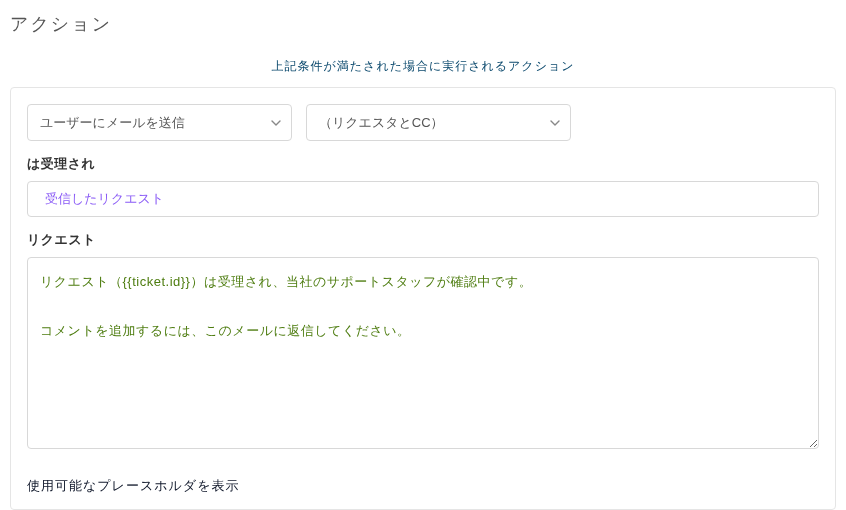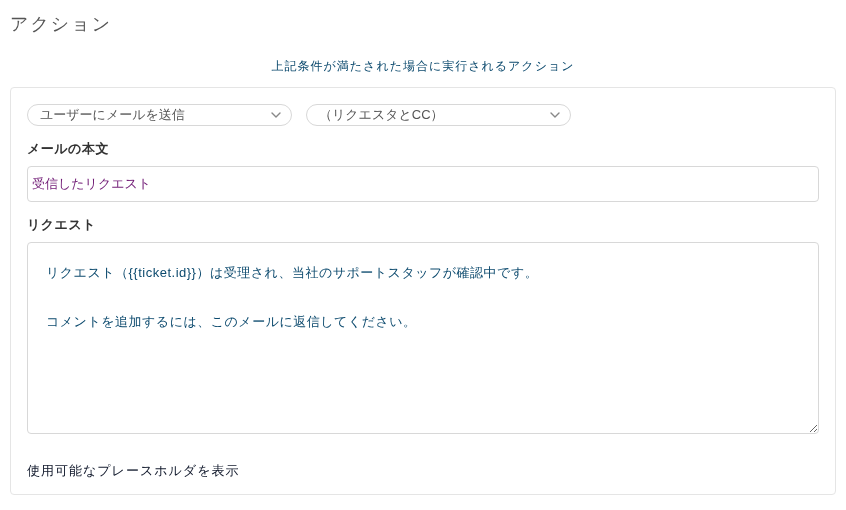--- a/index.html
+++ b/index.html
@@ -34,22 +34,22 @@
       padding: 16px 16px 14px 16px;
     }
     .row-selects {
       display: flex;
       gap: 14px;
       margin-bottom: 14px;
     }
     .select {
       position: relative;
       border: 1px solid #d8d8d8;
-      border-radius: 11px;
-      height: 22px;
+      border-radius: 4px;
+      height: 37px;
       display: flex;
       align-items: center;
       padding: 0 30px 0 12px;
       font-size: 13px;
       color: #555;
       background: #fff;
       cursor: pointer;
       min-width: 265px;
     }
     .select .chevron {
@@ -67,34 +67,34 @@
       font-weight: 600;
       color: #333;
       margin-bottom: 8px;
       letter-spacing: 0.5px;
     }
     .text-input {
       width: 100%;
       border: 1px solid #d8d8d8;
       border-radius: 4px;
       height: 36px;
-      padding: 0 4px;
+      padding: 0 17px;
       font-size: 13px;
-      color: #701a75;
+      color: #8b5cf6;
       font-family: inherit;
       outline: none;
       margin-bottom: 14px;
     }
     .textarea {
       width: 100%;
       border: 1px solid #d8d8d8;
       border-radius: 4px;
-      padding: 18px;
+      padding: 12px;
       font-size: 13px;
-      color: #0c4a6e;
+      color: #4d7c0f;
       font-family: inherit;
       outline: none;
       height: 192px;
       resize: both;
       line-height: 1.9;
       letter-spacing: 0.5px;
     }
     .link {
       display: inline-block;
       margin-top: 24px;
@@ -128,21 +128,21 @@
       <span>（リクエスタとCC）</span>
       <span class="chevron">
         <svg width="10" height="6" viewBox="0 0 10 6">
             <path d="M1 1 L5 5 L9 1" stroke="#888" stroke-width="1.4" fill="none" stroke-linecap="round" stroke-linejoin="round"></path>
           </svg>
       </span>
     </div>
 
   </div>
 
-  <div class="field-label">メールの本文</div>
+  <div class="field-label">は受理され</div>
   <input type="text" class="text-input" value="受信したリクエスト" style="">
 
   <div class="field-label">リクエスト</div>
   <textarea class="textarea" style="">リクエスト（{{ticket.id}}）は受理され、当社のサポートスタッフが確認中です。
 
 コメントを追加するには、このメールに返信してください。</textarea>
 
   <a class="link">使用可能なプレースホルダを表示</a>
 
 </div>

